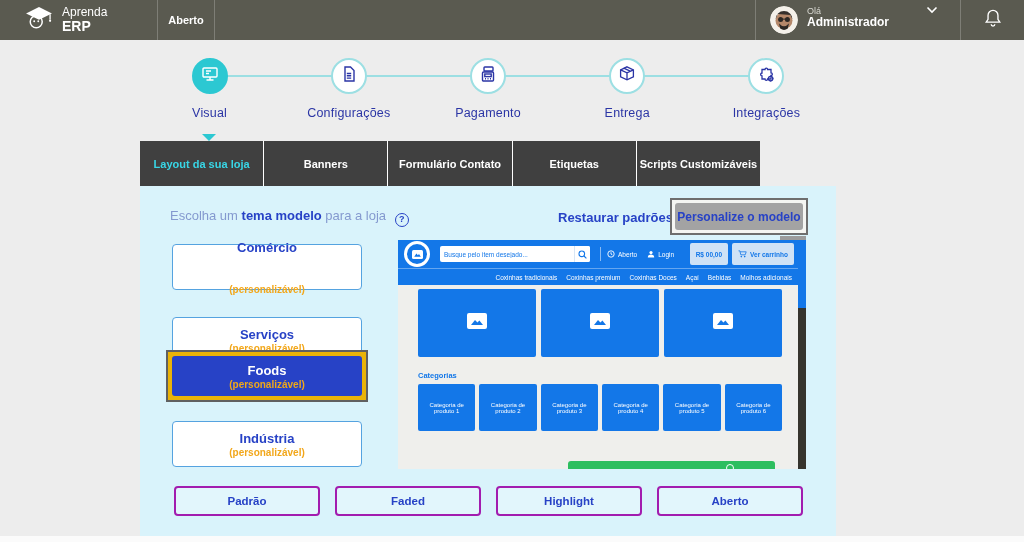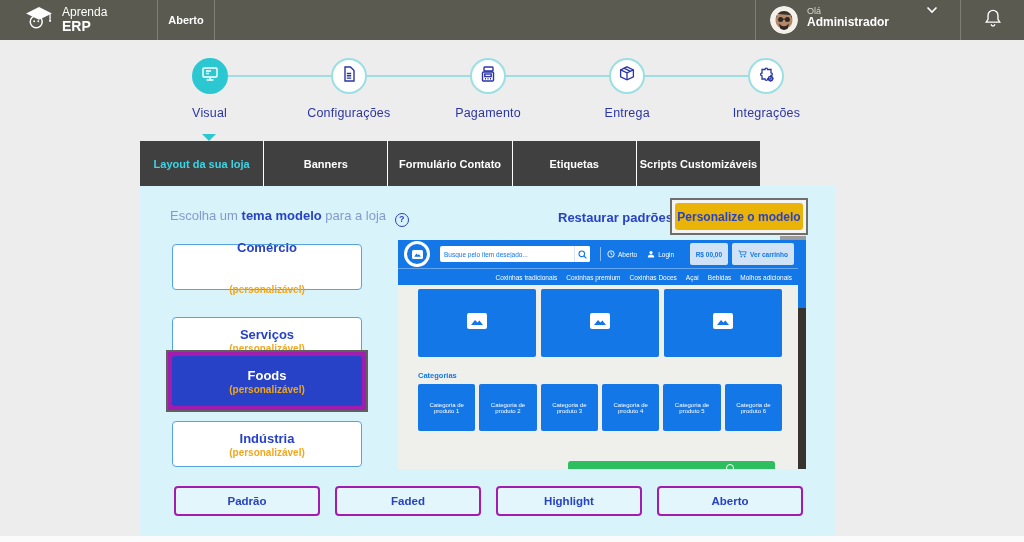--- a/index.html
+++ b/index.html
@@ -38,27 +38,27 @@
   .tab.active { color:#38d6e6; }
   .tab-indicator { position:absolute; left:62px; top:-7px; width:0; height:0; border-left:7px solid transparent; border-right:7px solid transparent; border-top:7px solid #2cc8d2; }
 
   
   .panel { position:absolute; left:140px; top:186px; width:696px; height:350px; background:#d9f3fb; }
   .prompt { position:absolute; left:30px; top:22px; font-size:13px; color:#8499cf; }
   .prompt b { color:#2742c6; }
   .help-icon { display:inline-block; width:14px; height:14px; border:1.5px solid #2742c6; border-radius:50%; color:#2742c6; font-size:9px; font-weight:bold; text-align:center; line-height:11px; margin-left:5px; vertical-align:-2px; cursor:pointer; }
   .restore-link { position:absolute; left:418px; top:24px; font-size:13px; font-weight:bold; color:#2742c6; cursor:pointer; }
   .personalize-frame { position:absolute; left:530px; top:12px; width:138px; height:37px; border:2px solid #6e6e6e; background:#f4f5f2; padding:3px; }
-  .personalize-btn { width:100%; height:100%; background:#eab308; border:none; border-radius:3px; color:#2742c6; font-weight:bold; font-size:12px; font-family:"Liberation Sans",sans-serif; cursor:pointer; }
+  .personalize-btn { width:100%; height:100%; background:#a3a3a3; border:none; border-radius:3px; color:#2742c6; font-weight:bold; font-size:12px; font-family:"Liberation Sans",sans-serif; cursor:pointer; }
 
   
   .theme-card { position:absolute; left:32px; width:190px; height:46px; background:#fff; border:1px solid #55a3e0; border-radius:4px; display:flex; flex-direction:column; align-items:center; justify-content:center; cursor:pointer; }
   .theme-name { font-size:13px; font-weight:bold; color:#2742c6; }
   .theme-note { font-size:10px; font-weight:bold; color:#f2a71b; margin-top:1px; }
-  .theme-frame { position:absolute; left:26px; top:164px; width:202px; height:62px; border:2px solid #606060; background:#a21caf; padding:4px; cursor:pointer; }
+  .theme-frame { position:absolute; left:26px; top:164px; width:202px; height:52px; border:2px solid #606060; background:#eab308; padding:4px; cursor:pointer; }
   .theme-card.selected { position:static; width:100%; height:100%; background:#2742c6; border:none; border-radius:3px; }
   .theme-card.selected .theme-name { color:#fff; }
   .theme-card.selected .theme-note { color:#f0a818; }
 
   
   .variant-row { position:absolute; left:34px; top:300px; display:flex; gap:15px; }
   .variant-btn { width:146px; height:30px; background:rgba(255,255,255,.25); border:2px solid #a21caf; border-radius:4px; color:#2742c6; font-weight:bold; font-size:11.5px; font-family:"Liberation Sans",sans-serif; cursor:pointer; }
 
   
   .scroll-cap { position:absolute; left:640px; top:50px; width:26px; height:4px; background:#9b9b9b; }

